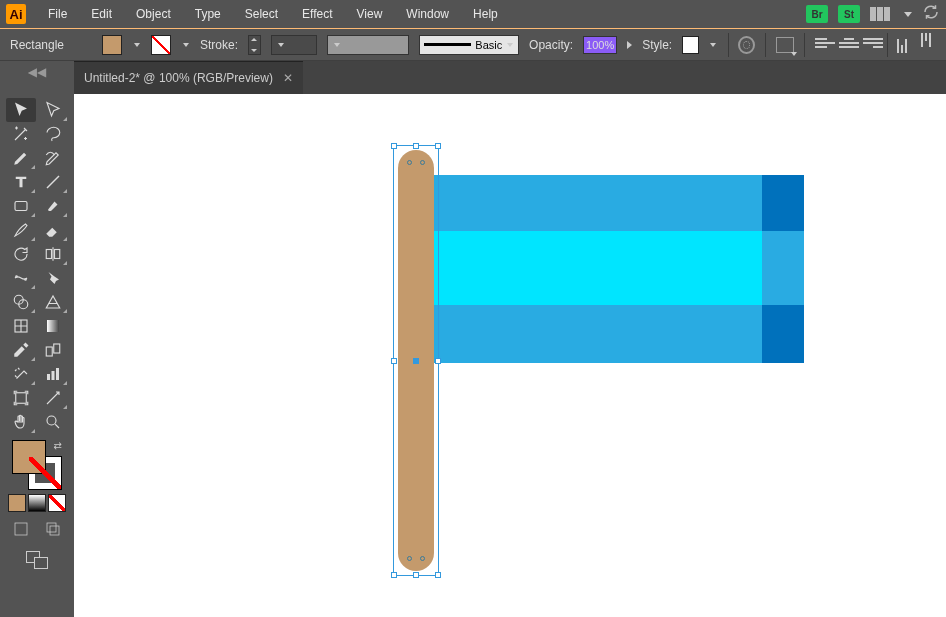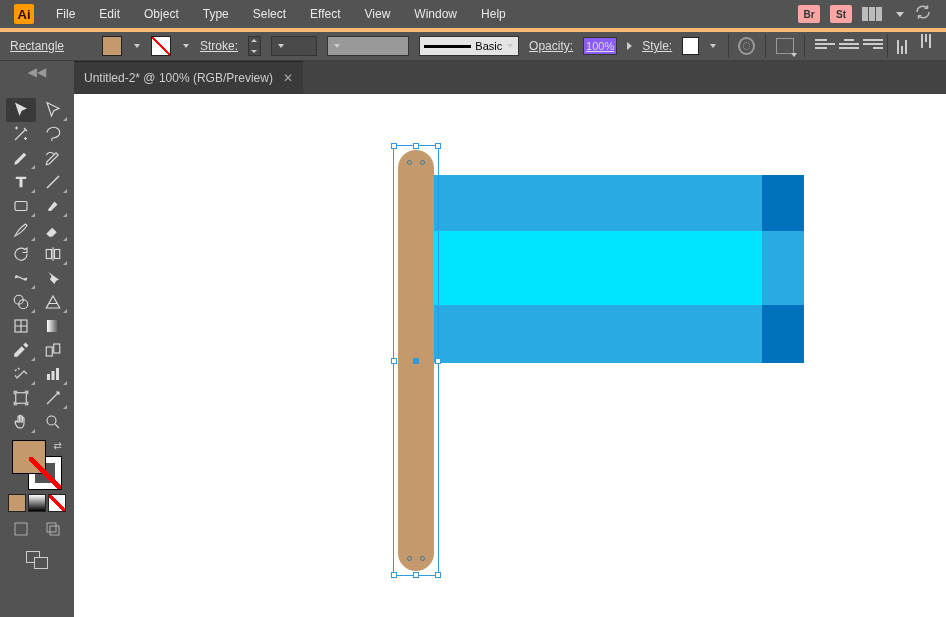--- a/index.html
+++ b/index.html
@@ -1,30 +1,30 @@
 <!DOCTYPE html>
 <html><head>
 <meta charset="utf-8">
 <style>
 * { margin: 0; padding: 0; box-sizing: border-box; font-family: "Segoe UI", Tahoma, sans-serif; }
 body { width: 946px; height: 617px; background: #4a4a4a; overflow: hidden; color: #ddd; font-size: 12px; }
 
 
-.menubar { height: 28px; background: #535353; display: flex; align-items: center; gap: 0; padding: 0 14px; }
+.menubar { height: 28px; background: #535353; display: flex; align-items: center; gap: 0; padding: 0 6px; }
 .logo { width: 20px; height: 20px; background: #ff9a00; color: #330000; font-weight: bold; font-size: 13px; display: flex; align-items: center; justify-content: center; border-radius: 2px; margin-right: 10px; }
 .menu-item { padding: 6px 12px; color: #e8e8e8; cursor: pointer; }
 .menubar-right { margin-left: auto; display: flex; align-items: center; gap: 10px; }
-.app-chip { width: 22px; height: 18px; background: #fca5a5; color: #333; font-size: 10px; font-weight: bold; display: flex; align-items: center; justify-content: center; border-radius: 2px; }
+.app-chip { width: 22px; height: 18px; background: #22c55e; color: #333; font-size: 10px; font-weight: bold; display: flex; align-items: center; justify-content: center; border-radius: 2px; }
 .layout-btn { display:flex; gap:1px; }
 .layout-btn span{ width:6px; height:14px; background:#bbb;}
 .tri-down { width:0;height:0;border-left:4px solid transparent;border-right:4px solid transparent;border-top:5px solid #ccc; margin-left:4px;}
 .cloud { color:#bbb; font-size:16px; }
 
 
-.controlbar { height: 33px; background: #535353; display: flex; align-items: center; padding: 0 10px; gap: 10px; border-top:4px solid #fdba74; border-bottom:1px solid #3f3f3f;text-decoration:underline;}
+.controlbar { height: 33px; background: #535353; display: flex; align-items: center; padding: 0 10px; gap: 10px; border-top:1px solid #fdba74; border-bottom:1px solid #3f3f3f;}
 .ctrl-label { color: #ddd; font-size: 12px; }
 .swatch { width: 22px; height: 20px; border: 1px solid #222; display:inline-block; position:relative;}
 .swatch-fill { background: #c49a6c; }
 .swatch-none { background: #fff; }
 .swatch-none::after { content:''; position:absolute; left:0; top:0; right:0; bottom:0; background: linear-gradient(to top right, transparent 45%, red 45%, red 55%, transparent 55%); }
 .dd { width:10px; height:16px; display:flex; align-items:center; justify-content:center; }
 .dd::after { content:''; width:0;height:0;border-left:3px solid transparent;border-right:3px solid transparent;border-top:4px solid #ccc; }
 .stroke-size { width: 14px; height: 20px; border: 1px solid #333; background:#4a4a4a; display:flex; flex-direction:column; justify-content:space-between; padding:2px;}
 .stroke-size span{width:0;height:0;border-left:3px solid transparent;border-right:3px solid transparent;}
 .stroke-size span:first-child{border-bottom:3px solid #ccc;}

